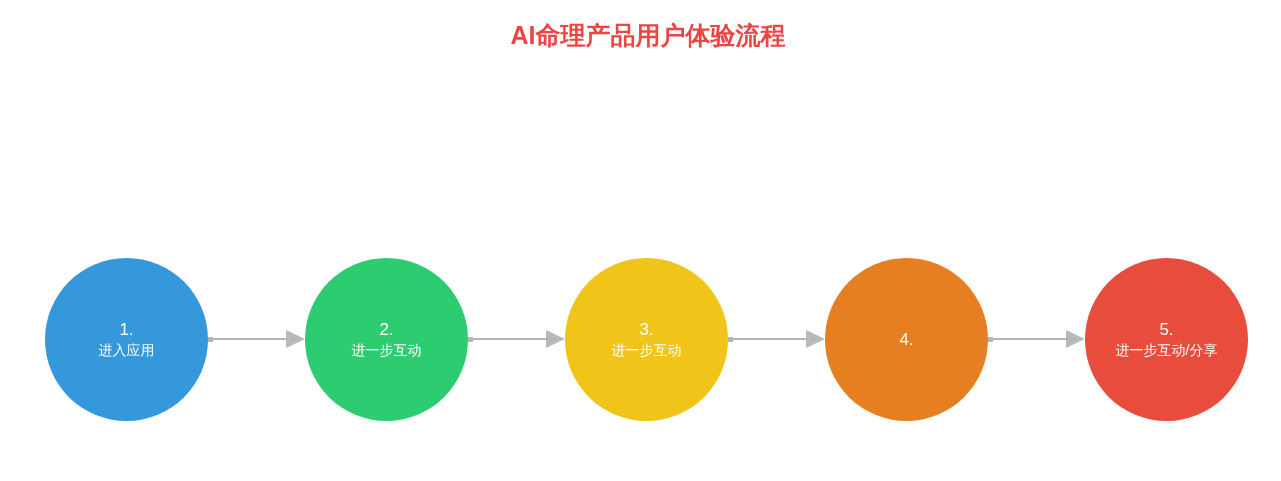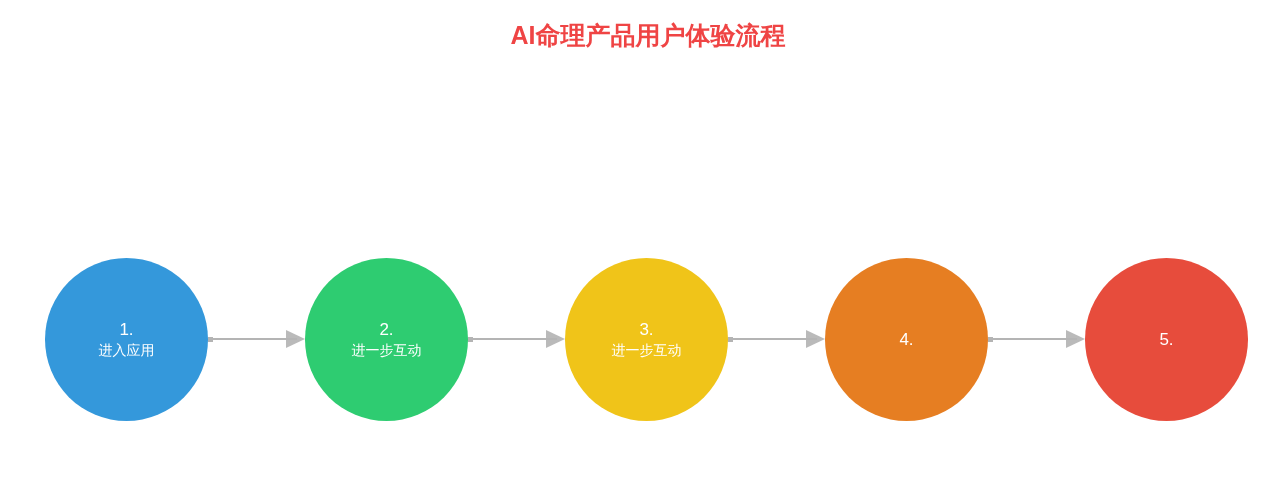--- a/index.html
+++ b/index.html
@@ -133,15 +133,16 @@
   </div>
   <div class="flow-step step-3" style="background-color: rgb(240, 196, 25);">
     <span class="step-number">3.</span>
     <span class="step-label">进一步互动</span>
   </div>
   <div class="flow-step step-4" style="background-color: rgb(230, 126, 34);">
     <span class="step-number">4.</span>
   </div>
   <div class="flow-step step-5" style="background-color: rgb(231, 76, 60);">
     <span class="step-number">5.</span>
+    <span class="step-label">进一步互动/分享</span>
   </div>
 
 </div>
 
 </body></html>

